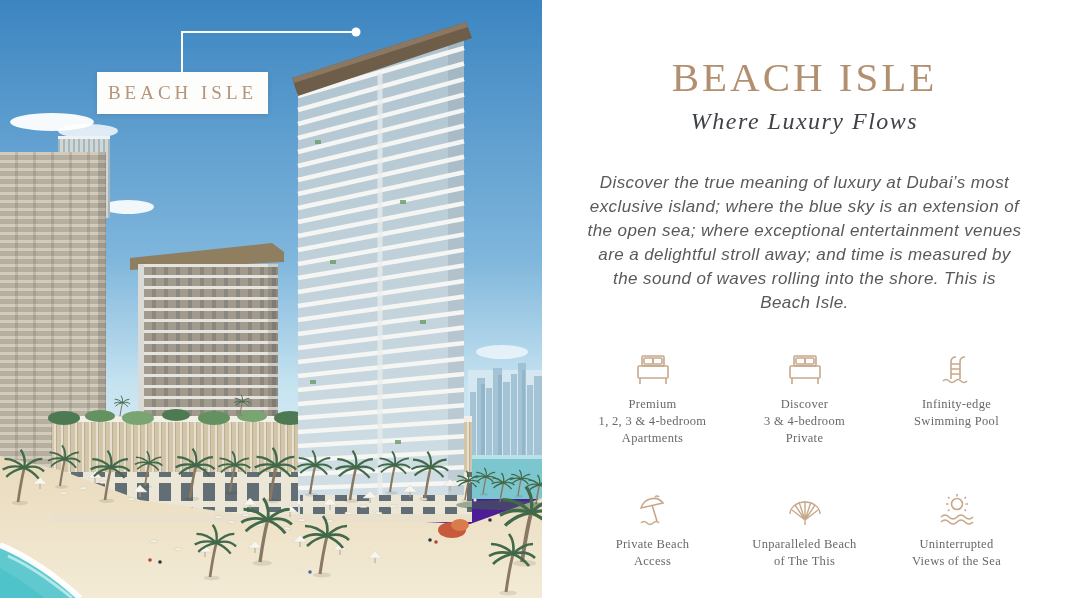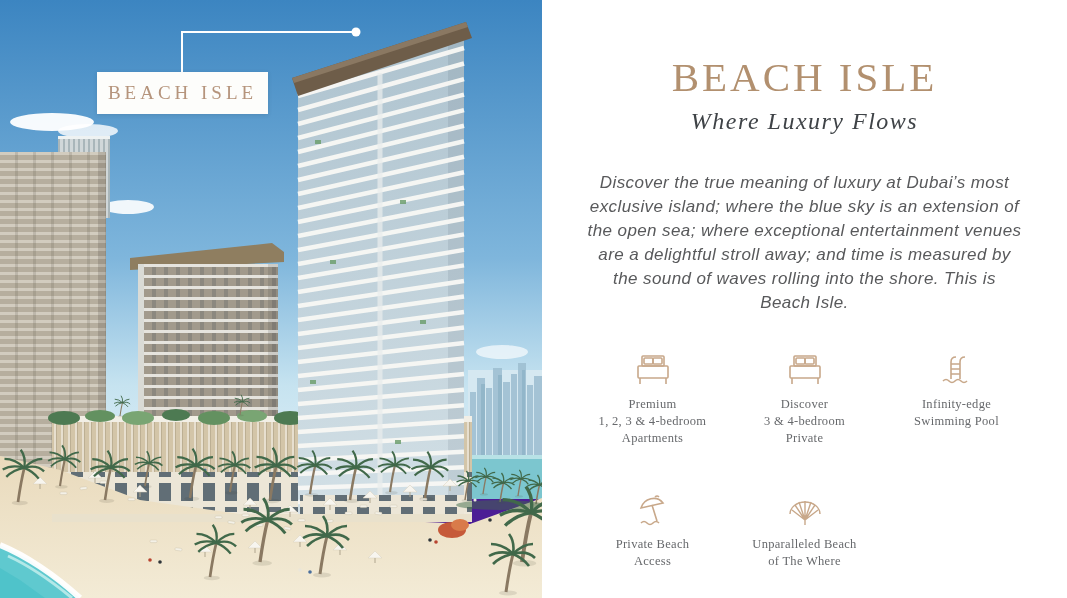--- a/index.html
+++ b/index.html
@@ -373,21 +373,36 @@
 
       <div class="feature">
         <div class="icn">
           <svg width="44" height="34" viewBox="0 0 44 34" fill="none" stroke="currentColor" stroke-width="1.4">
             <path d="M7 21 A15 12 0 1 1 37 21"></path>
             <path d="M22 27 V32 M22 27 V8 M22 27 L12 12 M22 27 L32 12 M22 27 L9 17 M22 27 L35 17 M22 27 L16 9 M22 27 L28 9"></path>
           </svg>
         </div>
         <div class="lbl">
           <span>Unparalleled Beach</span>
-            <span>of The Where</span>
+            <span>of The This</span>
             <span></span>
         </div>
       </div>
 
+      <div class="feature">
+        <div class="icn">
+          <svg width="44" height="34" viewBox="0 0 44 34" fill="none" stroke="currentColor" stroke-width="1.6">
+            <circle cx="22" cy="11" r="5.5"></circle>
+            <path d="M22 1 V3.5 M31 4 L29.5 5.5 M33 11 H30.5 M31 18 L29.5 16.5 M13 4 L14.5 5.5 M11 11 H13.5 M13 18 L14.5 16.5"></path>
+            <path d="M6 24 q4 -4 8 0 q4 4 8 0 q4 -4 8 0 q4 4 8 0"></path>
+            <path d="M6 29 q4 -4 8 0 q4 4 8 0 q4 -4 8 0 q4 4 8 0"></path>
+          </svg>
+        </div>
+        <div class="lbl">
+          <span>Uninterrupted</span>
+            <span>Views of the Sea</span>
+            <span></span>
+        </div>
+      </div>
 
     </div>
   </div>
 </div>
 
 </body></html>

